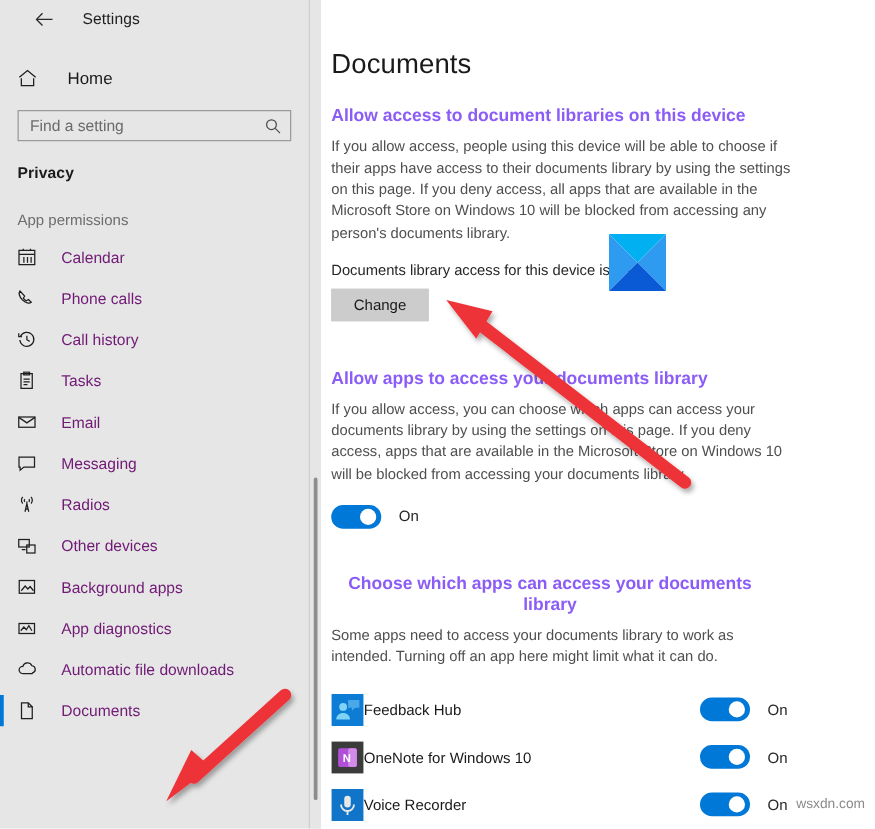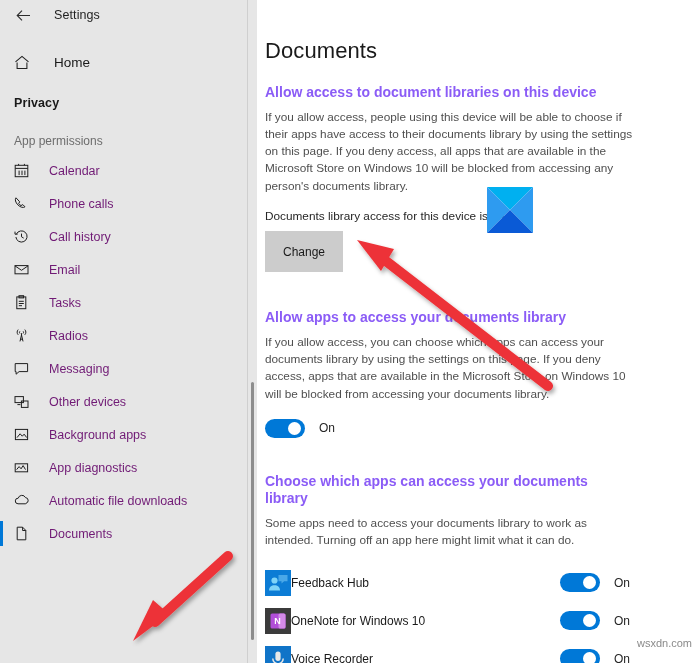--- a/index.html
+++ b/index.html
@@ -13,21 +13,21 @@
 
   
   .sidebar {
     width: 257px; height: 663px;
     background: #e6e6e6;
     position: relative;
     flex: 0 0 257px;
     overflow: hidden;
   }
   .titlebar {
-    height: 30px; display: flex; align-items: center; padding-left: 10px;
+    height: 30px; display: flex; align-items: center; padding-left: 22px;
   }
   .back-btn {
     width: 26px; height: 22px; display: flex; align-items: center; justify-content: center;
     color: #2b2b2b; cursor: default;
   }
   .back-btn svg { display:block; }
   .app-title {
     font-size: 12.5px; color: #1f1f1f; margin-left: 18px; letter-spacing: .1px;
   }
 
@@ -100,21 +100,21 @@
     font-size: 14px; font-weight: bold; color: #8b5cf6;
     line-height: 1.25; margin-bottom: 7px;
   }
   .body-text {
     font-size: 11.8px; color: #4f4f4f; line-height: 1.47; max-width: 368px;
   }
   .status-line {
     font-size: 11.8px; color: #262626; margin-top: 14px;
   }
   .change-btn {
-    margin-top: 8px; width: 78px; height: 41px;
+    margin-top: 8px; width: 78px; height: 26px;
     background: #cccccc; border: 1px solid #cccccc;
     font-family: "Liberation Sans", sans-serif;
     font-size: 12px; color: #1a1a1a; cursor: default;
   }
 
   .blue-x {
     position: absolute; left: 230px; top: 187px;
     width: 46px; height: 46px; overflow: hidden;
   }
 
@@ -124,21 +124,21 @@
     width: 40px; height: 19px; border-radius: 10px; background: #0078d7;
     position: relative; cursor: default; flex: 0 0 40px;
   }
   .toggle .knob {
     position: absolute; width: 13px; height: 13px; border-radius: 50%;
     background: #fff; top: 3px; right: 4px;
   }
   .toggle-label { font-size: 12px; color: #262626; margin-left: 14px; }
 
   .sec3 { margin-top: 35px; }
-  .h2-wrap { max-width: 350px; }
+  .h2-wrap { max-width: 350px; text-align: center; }
 
   .app-list { margin-top: 14px; }
   .app-row { display: flex; align-items: center; height: 38px; }
   .app-icon {
     width: 26px; height: 26px; flex: 0 0 26px; position: relative; overflow: hidden;
   }
   .app-name { font-size: 12px; color: #1a1a1a; flex: 1 1 auto; }
   .app-toggle-wrap { display: flex; align-items: center; width: 118px; }
   .app-toggle-label { font-size: 12px; color: #262626; margin-left: 14px; }
 
@@ -172,20 +172,31 @@
     <div class="home-row">
       <span class="ico">
         <svg width="16" height="15" viewBox="0 0 16 15" fill="none" stroke="currentColor" stroke-width="1.05">
           <path d="M1.5 6.8 8 1.4l6.5 5.4"></path>
           <path d="M3.1 7.6v5.9h9.8V7.6"></path>
         </svg>
       </span>
       <span class="lbl">Home</span>
     </div>
 
+    <div class="search-wrap">
+      <div class="search-box">
+        <input type="text" placeholder="Find a setting" style="">
+        <span class="search-ico">
+          <svg width="13" height="13" viewBox="0 0 13 13" fill="none" stroke="currentColor" stroke-width="1">
+            <circle cx="5.2" cy="5.2" r="3.9"></circle>
+            <path d="M8.2 8.2 12 12"></path>
+          </svg>
+        </span>
+      </div>
+    </div>
 
     <div class="section-title">Privacy</div>
     <div class="group-label">App permissions</div>
 
     <div class="nav-list">
 
       <div class="nav-item">
 
         <span class="ico">
           <svg width="15" height="15" viewBox="0 0 15 15" fill="none" stroke="currentColor" stroke-width="1">
@@ -215,58 +226,58 @@
             <path d="M7.5 4.6v3.2l2.2 1.3"></path>
           </svg>
         </span>
         <span class="lbl">Call history</span>
       </div>
 
       <div class="nav-item">
 
         <span class="ico">
           <svg width="15" height="15" viewBox="0 0 15 15" fill="none" stroke="currentColor" stroke-width="1">
-            <rect x="1" y="3.6" width="13" height="8.2"></rect>
-            <path d="m1 3.9 6.5 4.4L14 3.9"></path>
-          </svg>
-        </span>
-        <span class="lbl">Email</span>
-      </div>
-
-      <div class="nav-item">
-
-        <span class="ico">
-          <svg width="15" height="15" viewBox="0 0 15 15" fill="none" stroke="currentColor" stroke-width="1">
             <rect x="2.8" y="1.9" width="9" height="11.8"></rect>
             <rect x="5" y=".7" width="4.6" height="2.2"></rect>
             <path d="M4.8 6.3h5M4.8 8.5h5M4.8 10.7h3.2"></path>
           </svg>
         </span>
         <span class="lbl">Tasks</span>
       </div>
 
       <div class="nav-item">
 
         <span class="ico">
           <svg width="15" height="15" viewBox="0 0 15 15" fill="none" stroke="currentColor" stroke-width="1">
+            <rect x="1" y="3.6" width="13" height="8.2"></rect>
+            <path d="m1 3.9 6.5 4.4L14 3.9"></path>
+          </svg>
+        </span>
+        <span class="lbl">Email</span>
+      </div>
+
+      <div class="nav-item">
+
+        <span class="ico">
+          <svg width="15" height="15" viewBox="0 0 15 15" fill="none" stroke="currentColor" stroke-width="1">
+            <path d="M1.2 2.6h12.4v8H5.1l-3 2.6v-2.6H1.2z"></path>
+          </svg>
+        </span>
+        <span class="lbl">Messaging</span>
+      </div>
+
+      <div class="nav-item">
+
+        <span class="ico">
+          <svg width="15" height="15" viewBox="0 0 15 15" fill="none" stroke="currentColor" stroke-width="1">
             <path d="M4.2 1.6C2.8 3 2.8 5.4 4.2 6.8M10.8 1.6c1.4 1.4 1.4 3.8 0 5.2M5.9 3.3c-.6.6-.6 1.6 0 2.2M9.1 3.3c.6.6.6 1.6 0 2.2"></path>
             <path d="M7.5 5.2v2M6 13.4 7.5 7l1.5 6.4M6.4 11.2h2.2"></path>
           </svg>
         </span>
         <span class="lbl">Radios</span>
-      </div>
-
-      <div class="nav-item">
-
-        <span class="ico">
-          <svg width="15" height="15" viewBox="0 0 15 15" fill="none" stroke="currentColor" stroke-width="1">
-            <path d="M1.2 2.6h12.4v8H5.1l-3 2.6v-2.6H1.2z"></path>
-          </svg>
-        </span>
-        <span class="lbl">Messaging</span>
       </div>
 
       <div class="nav-item">
 
         <span class="ico">
           <svg width="15" height="15" viewBox="0 0 15 15" fill="none" stroke="currentColor" stroke-width="1">
             <rect x="1" y="2.6" width="8.4" height="6"></rect>
             <rect x="7.4" y="7" width="6.6" height="6.4"></rect>
             <path d="M3.4 10.6h3"></path>
           </svg>

